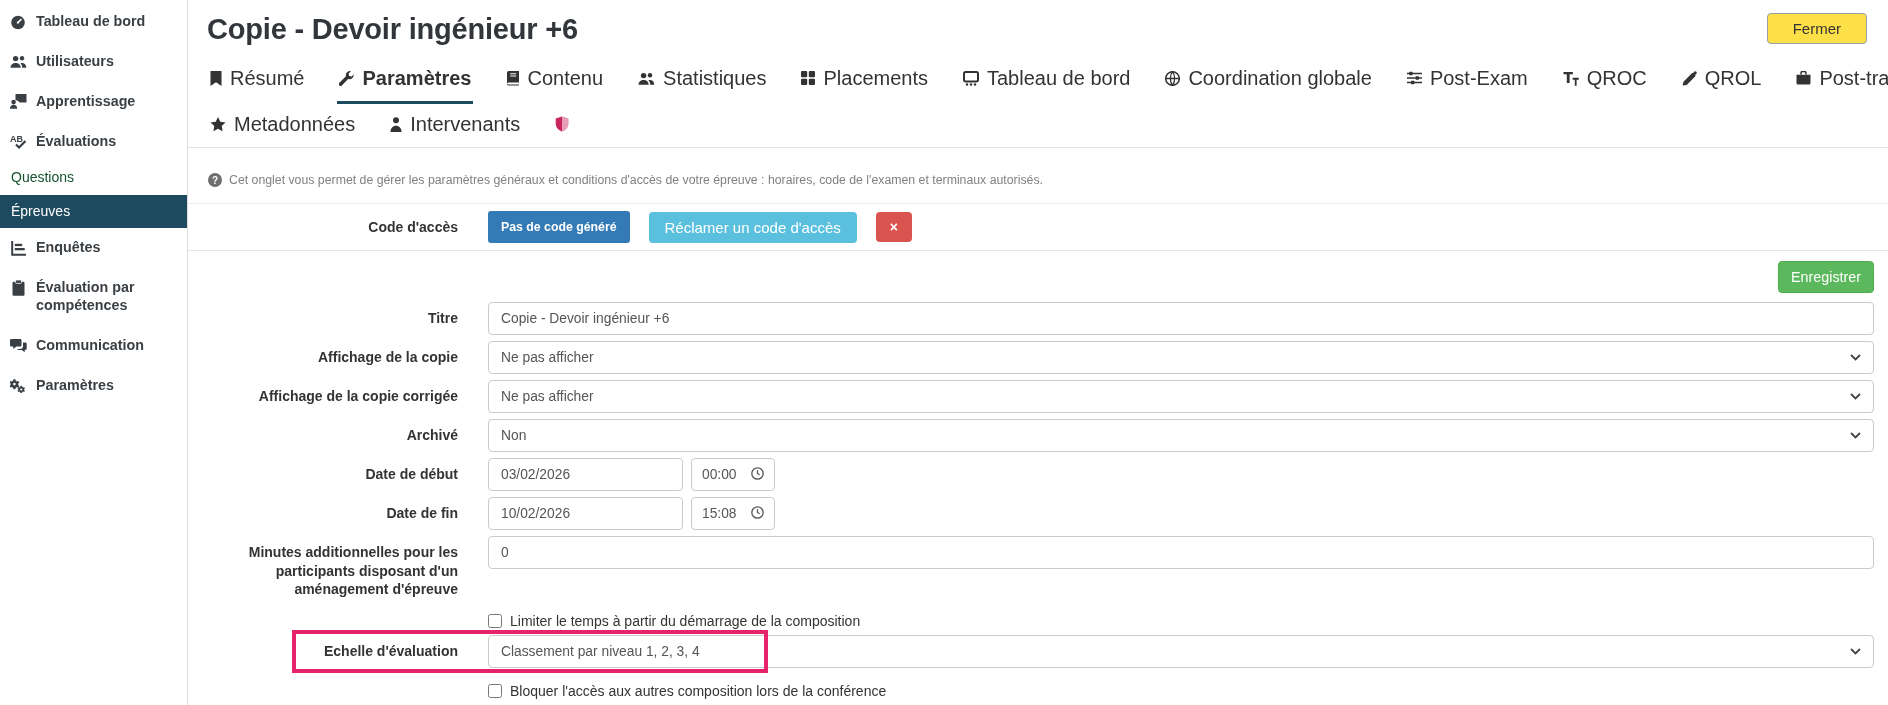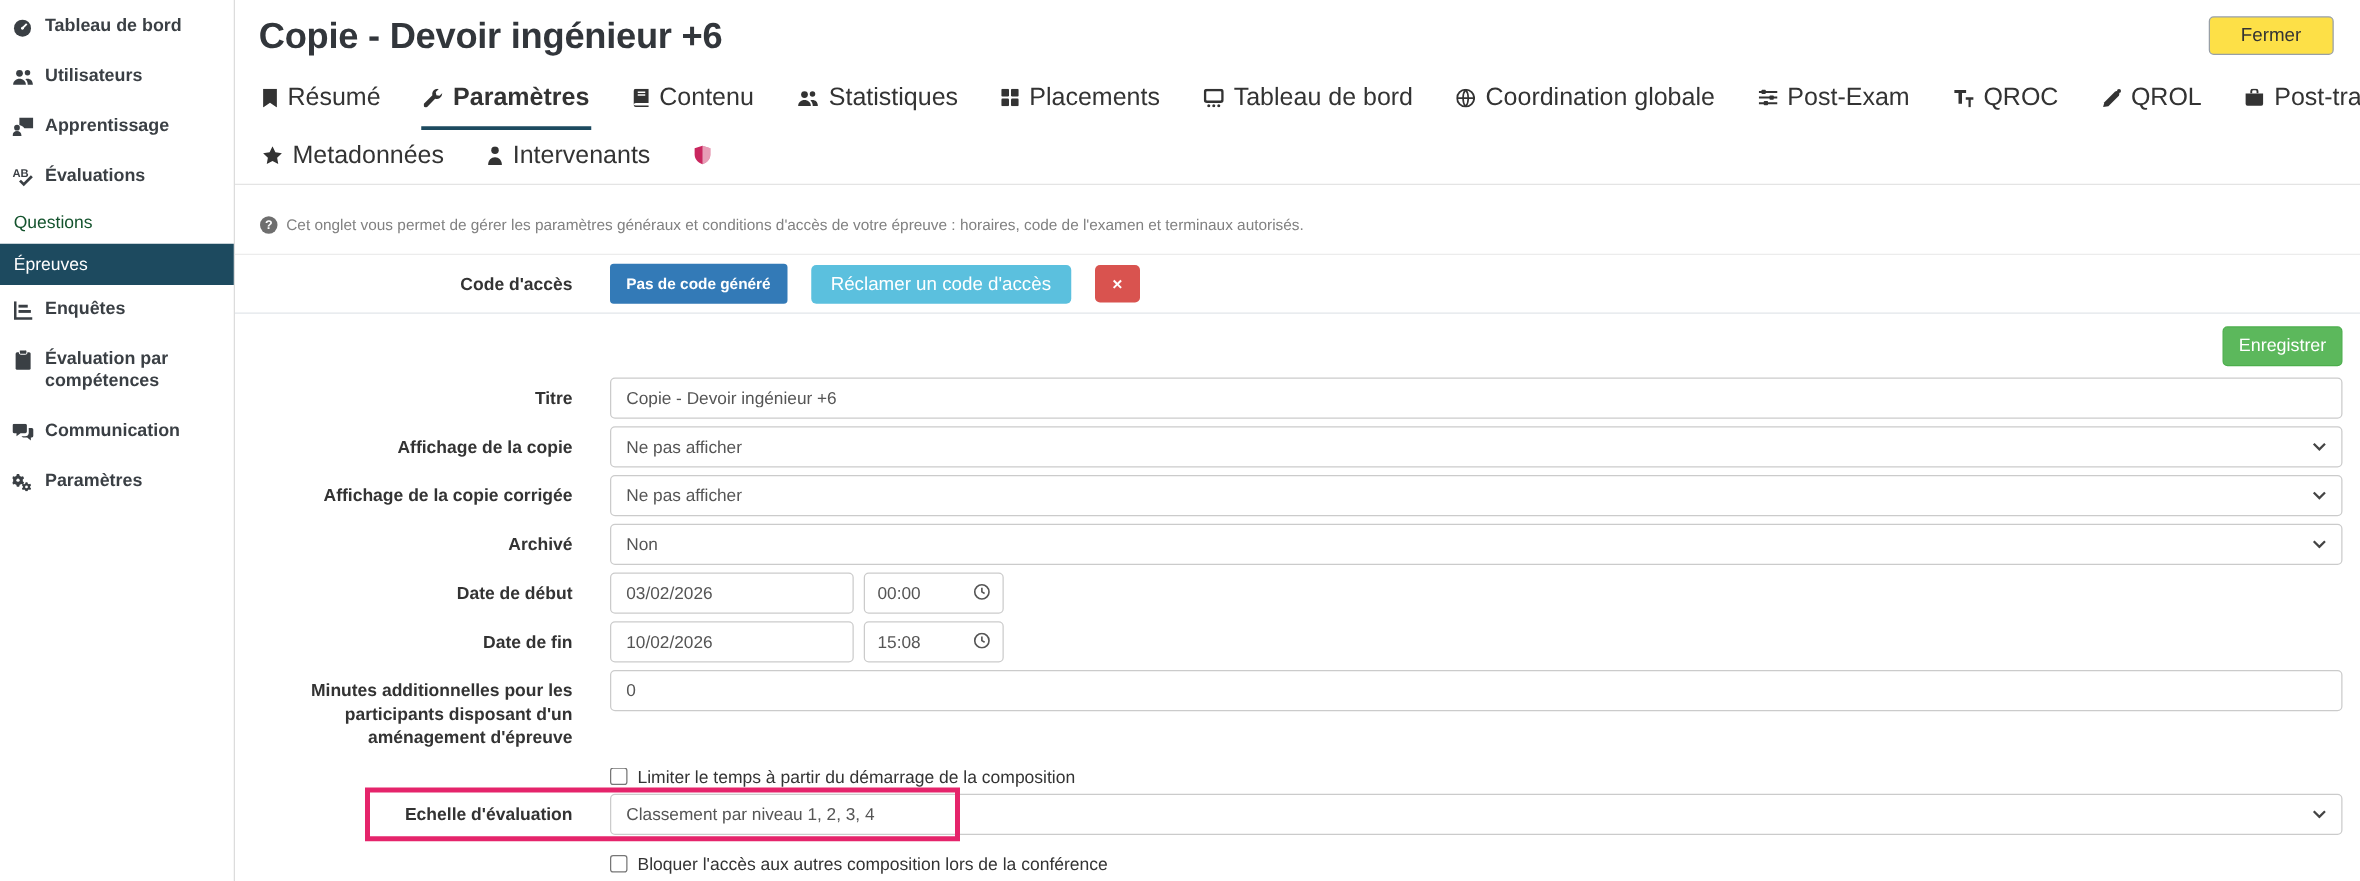--- a/index.html
+++ b/index.html
@@ -48,21 +48,21 @@
   
   .form{padding-top:5px;}
   .frow{display:flex;margin-bottom:6px;}
   .frow .flabel{padding-top:7px;}
   .fctrl{flex:1;margin:0 14px 0 30px;position:relative;}
   .tinput{width:100%;height:33px;box-sizing:border-box;border:1px solid #cbcbcb;border-radius:4px;padding:6px 12px;font-size:13.8px;color:#555;font-family:inherit;background:#fff;}
   .sel{display:flex;align-items:center;justify-content:space-between;height:33px;box-sizing:border-box;border:1px solid #cbcbcb;border-radius:4px;padding:6px 12px;font-size:13.8px;color:#555;background:#fff;cursor:pointer;}
   .chev svg{display:block;}
   .dt-wrap{display:flex;gap:8px;}
   .dt-date{width:195px;flex:none;}
-  .dt-time{width:112px;flex:none;display:flex;align-items:center;justify-content:space-between;height:33px;box-sizing:border-box;border:1px solid #cbcbcb;border-radius:4px;padding:6px 10px;font-size:13.8px;color:#555;background:#fff;cursor:pointer;}
+  .dt-time{width:84px;flex:none;display:flex;align-items:center;justify-content:space-between;height:33px;box-sizing:border-box;border:1px solid #cbcbcb;border-radius:4px;padding:6px 10px;font-size:13.8px;color:#555;background:#fff;cursor:pointer;}
   .narrow{display:inline-block;max-width:248px;}
   .cbrow{margin:15px 0 6px 0;}
   .cbrow .fctrl{display:flex;align-items:center;padding-top:0;}
   .cb-label{display:flex;align-items:center;gap:8px;font-size:14px;color:#333;cursor:pointer;}
   .cb-label input{width:14px;height:14px;margin:0;cursor:pointer;}
   .hlrow{position:relative;margin-top:4px;}
   .highlight-box{position:absolute;left:104px;top:-5px;width:476px;height:43px;border:4px solid #e5246b;pointer-events:none;z-index:3;box-sizing:border-box;}
 </style>
 </head>
 <body>

